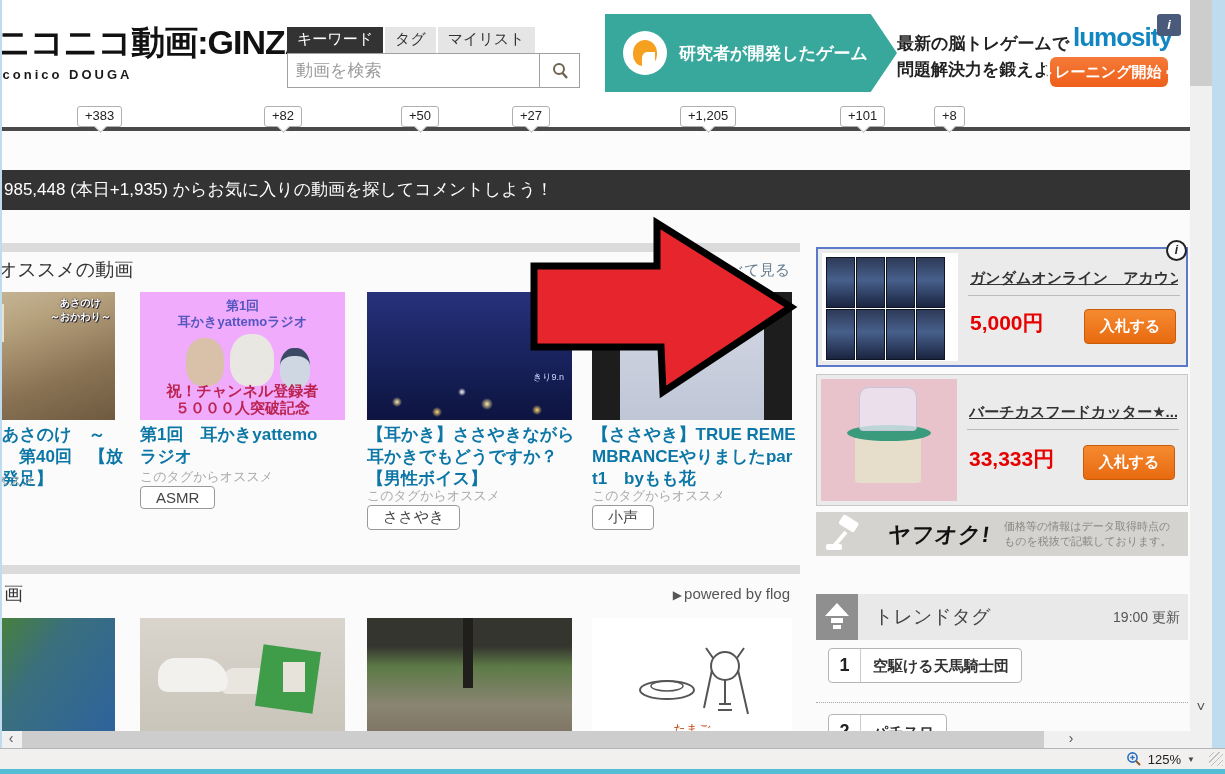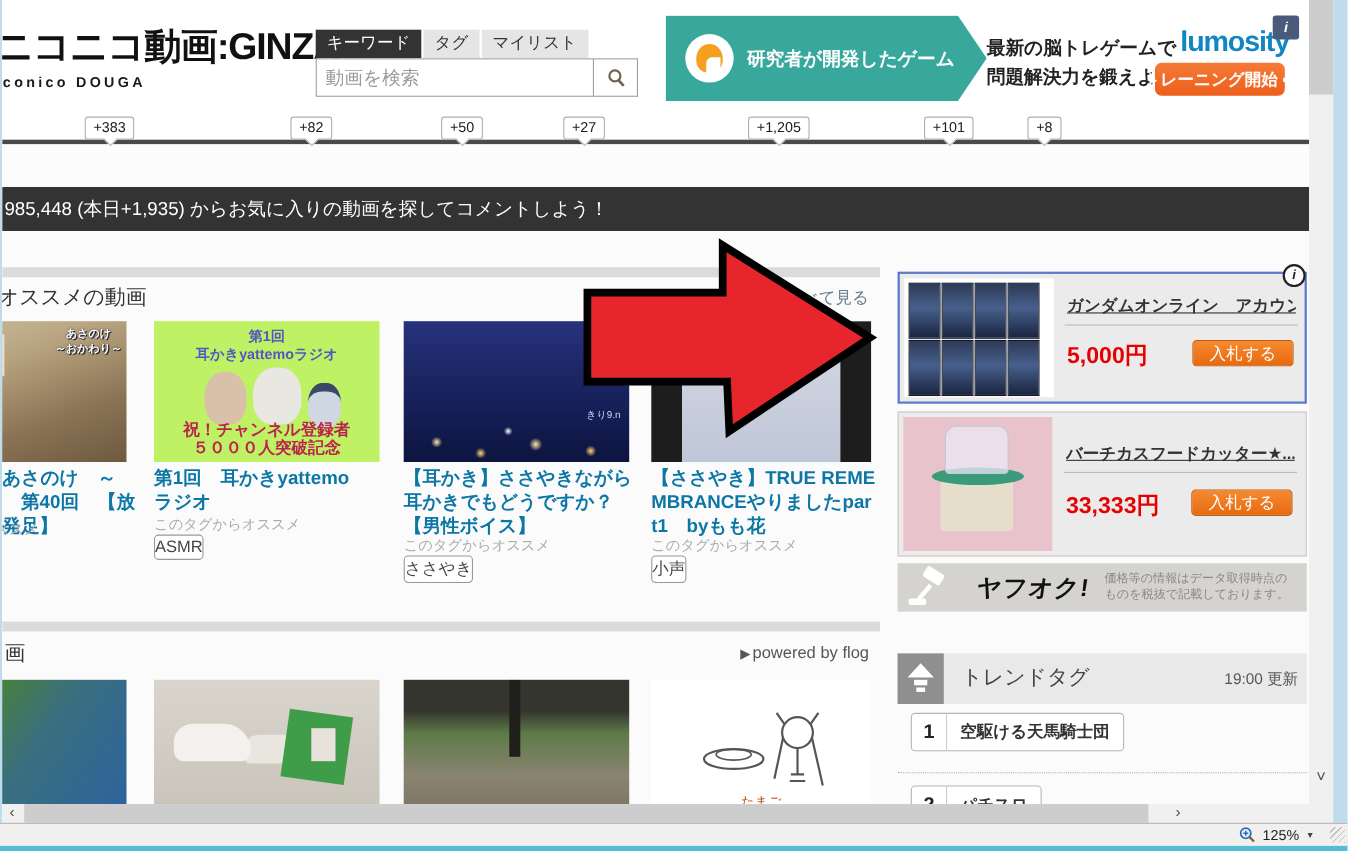--- a/index.html
+++ b/index.html
@@ -72,28 +72,28 @@
   #main { position:absolute; left:0; top:210px; width:1188px; height:521px; background:#fbfbfb; }
   .gray-div { position:absolute; left:0; width:798px; height:9px; background:#dbdbdb; }
   #sec1-title { position:absolute; left:-4px; top:47px; font-size:19px; color:#333; }
   #view-all { position:absolute; left:660px; top:51px; width:128px; text-align:right; font-size:15px;
     color:#667d8e; cursor:pointer; }
   .thumb { position:absolute; top:82px; height:128px; overflow:hidden; cursor:pointer; }
   .vtitle { position:absolute; top:214px; font-size:17px; font-weight:bold; color:#0c77a6;
     line-height:1.28; white-space:pre-line; cursor:pointer; }
   .vnote { position:absolute; font-size:13px; color:#ababab; white-space:nowrap; }
   .vtag { position:absolute; display:inline-block; border:1px solid #999; border-radius:4px;
-    background:#fff; padding:2px 0; font-size:15px; color:#444; cursor:pointer; }
+    background:#fff; padding:2px 15px; font-size:15px; color:#444; cursor:pointer; }
 
   .thumb1 { left:-92px; width:205px;
     background:linear-gradient(160deg,#cfc3a6 0%,#b7a27e 35%,#8a7354 70%,#6e5a40 100%); }
   .thumb1 .win { position:absolute; background:#e9e2cf; }
   .thumb1 .cap { position:absolute; right:4px; top:4px; color:#fff; font-size:10px; font-weight:bold;
     text-align:center; white-space:pre-line; text-shadow:0 0 2px #223,1px 1px 0 #223; }
-  .thumb2 { left:138px; width:205px; background:#bef264; }
+  .thumb2 { left:138px; width:205px; background:#f0abfc; }
   .thumb2 .t { position:absolute; left:0; top:6px; width:100%; text-align:center; color:#5556c0;
     font-size:13px; font-weight:bold; white-space:pre-line; line-height:1.25; }
   .thumb2 .b { position:absolute; left:0; bottom:4px; width:100%; text-align:center; color:#bb2450;
     font-size:15px; font-weight:bold; white-space:pre-line; line-height:1.15; }
   .head { position:absolute; border-radius:45% 45% 40% 40%; }
   .thumb3 { left:365px; width:205px;
     background:
       radial-gradient(circle 3px at 30px 110px,#ffe9a0 0,rgba(255,233,160,0) 5px),
       radial-gradient(circle 3px at 70px 120px,#ffd870 0,rgba(255,216,112,0) 5px),
       radial-gradient(circle 4px at 120px 112px,#ffe9a0 0,rgba(255,233,160,0) 6px),
@@ -142,22 +142,22 @@
   .cutter-body { position:absolute; left:34px; top:52px; width:66px; height:52px; background:#e6ddcb;
     border-radius:4px; }
   .cutter-ring { position:absolute; left:26px; top:46px; width:84px; height:16px; background:#3a9a7c;
     border-radius:50%; }
   .cutter-dome { position:absolute; left:38px; top:8px; width:58px; height:44px;
     background:rgba(235,232,245,0.75); border:1px solid #c9c4da; border-radius:10px 10px 4px 4px; }
   .auc-title { position:absolute; left:152px; top:20px; width:208px; font-size:15px; font-weight:bold;
     color:#333; text-decoration:underline; white-space:nowrap; overflow:hidden; cursor:pointer; }
   .auc-line { position:absolute; left:150px; width:212px; border-top:1px solid #bbb; }
   .auc-price { position:absolute; left:152px; font-size:21px; font-weight:bold; color:#e60000; }
-  .bid-btn { position:absolute; width:92px; height:24px; background:linear-gradient(#f58a30,#e86a10);
-    border:1px solid #c85c08; border-radius:4px; color:#fff; font-size:15px; font-weight:normal;
+  .bid-btn { position:absolute; width:92px; height:35px; background:linear-gradient(#f58a30,#e86a10);
+    border:1px solid #c85c08; border-radius:4px; color:#fff; font-size:15px; font-weight:bold;
     display:flex; align-items:center; justify-content:center; cursor:pointer; }
   #yafu { position:absolute; left:814px; top:302px; width:372px; height:44px; background:#d5d3cf; }
   #yafu .logo { position:absolute; left:72px; top:8px; font-size:22px; font-weight:900; color:#111;
     transform:skewX(-8deg); letter-spacing:1px; }
   #yafu .note { position:absolute; left:188px; top:7px; font-size:11px; color:#8a8884; line-height:1.35; }
   #trend-head { position:absolute; left:814px; top:384px; width:372px; height:46px; background:#e9e9e9; }
   #trend-head .icon { position:absolute; left:0; top:0; width:42px; height:46px; background:#8f8f8f; }
   #trend-head .t { position:absolute; left:58px; top:0; font-size:19px; color:#444; line-height:46px; }
   #trend-head .u { position:absolute; right:8px; top:0; font-size:14px; color:#555; line-height:46px;text-align:center; }
   .trend-tag { position:absolute; left:826px; display:inline-flex; align-items:stretch; background:#fff;

